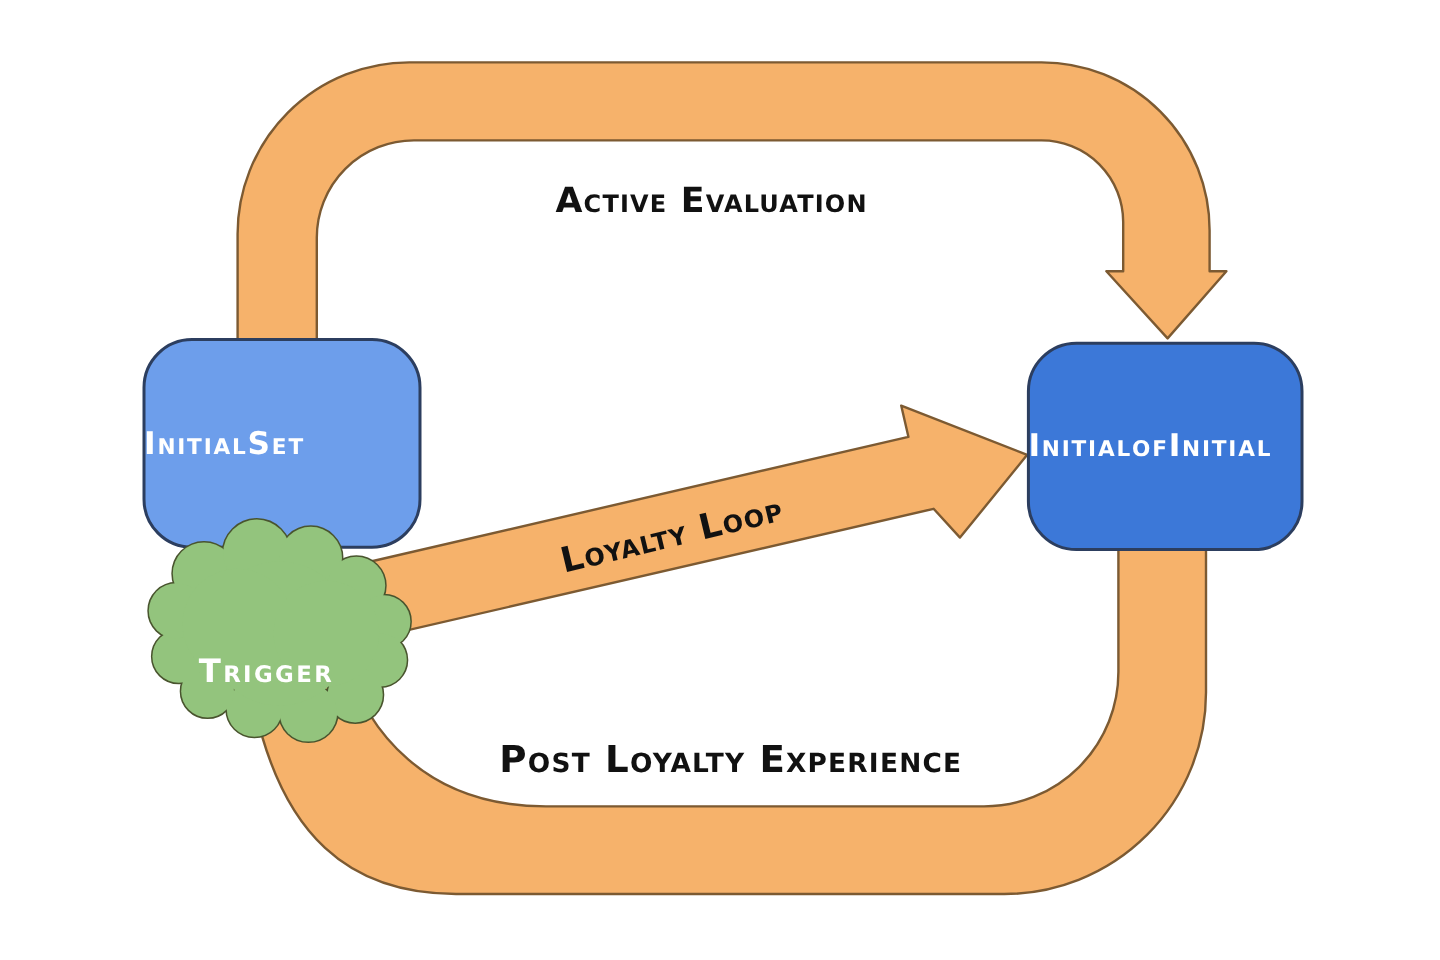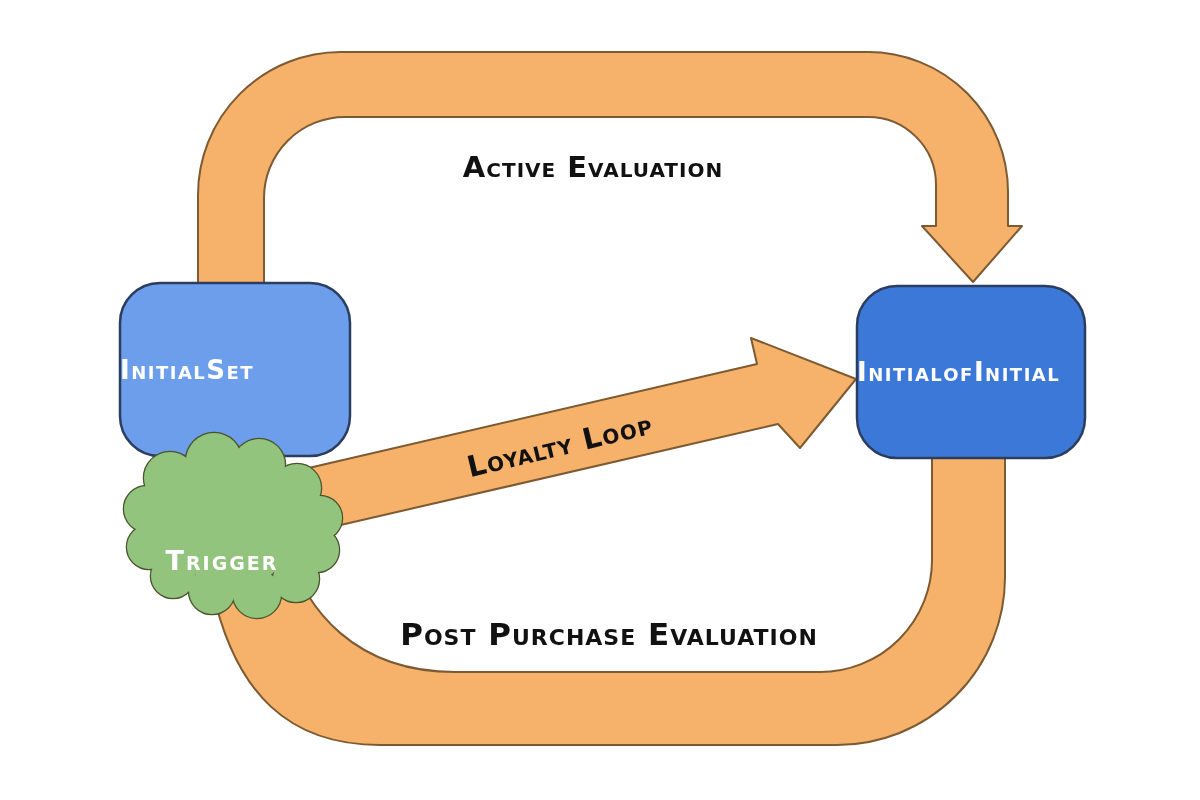--- a/index.html
+++ b/index.html
@@ -90,21 +90,21 @@
       <circle cx="149" cy="547" r="22"></circle>
         <circle cx="147" cy="509" r="23"></circle>
       <circle cx="233" cy="528" r="60"></circle>
         <circle cx="198" cy="520" r="46"></circle>
       <circle cx="272" cy="528" r="44"></circle>
     </g>
   </svg>
 
   <div class="lbl lbl-top" style="color: rgb(17, 17, 17);">Active Evaluation</div>
 
-  <div class="lbl lbl-bottom" style="color: rgb(17, 17, 17);">Post Purchase Evaluation</div>
+  <div class="lbl lbl-bottom" style="color: rgb(17, 17, 17);">Post Loyalty Experience</div>
 
   <div class="lbl lbl-loyalty" style="color: rgb(17, 17, 17);">Loyalty Loop</div>
 
   <div class="node-label node-label-left" style="color: rgb(255, 255, 255);">
     <div>Initial</div>
     <div>Set</div>
   </div>
 
   <div class="node-label node-label-right" style="color: rgb(255, 255, 255);">
     <div>Initial</div>

